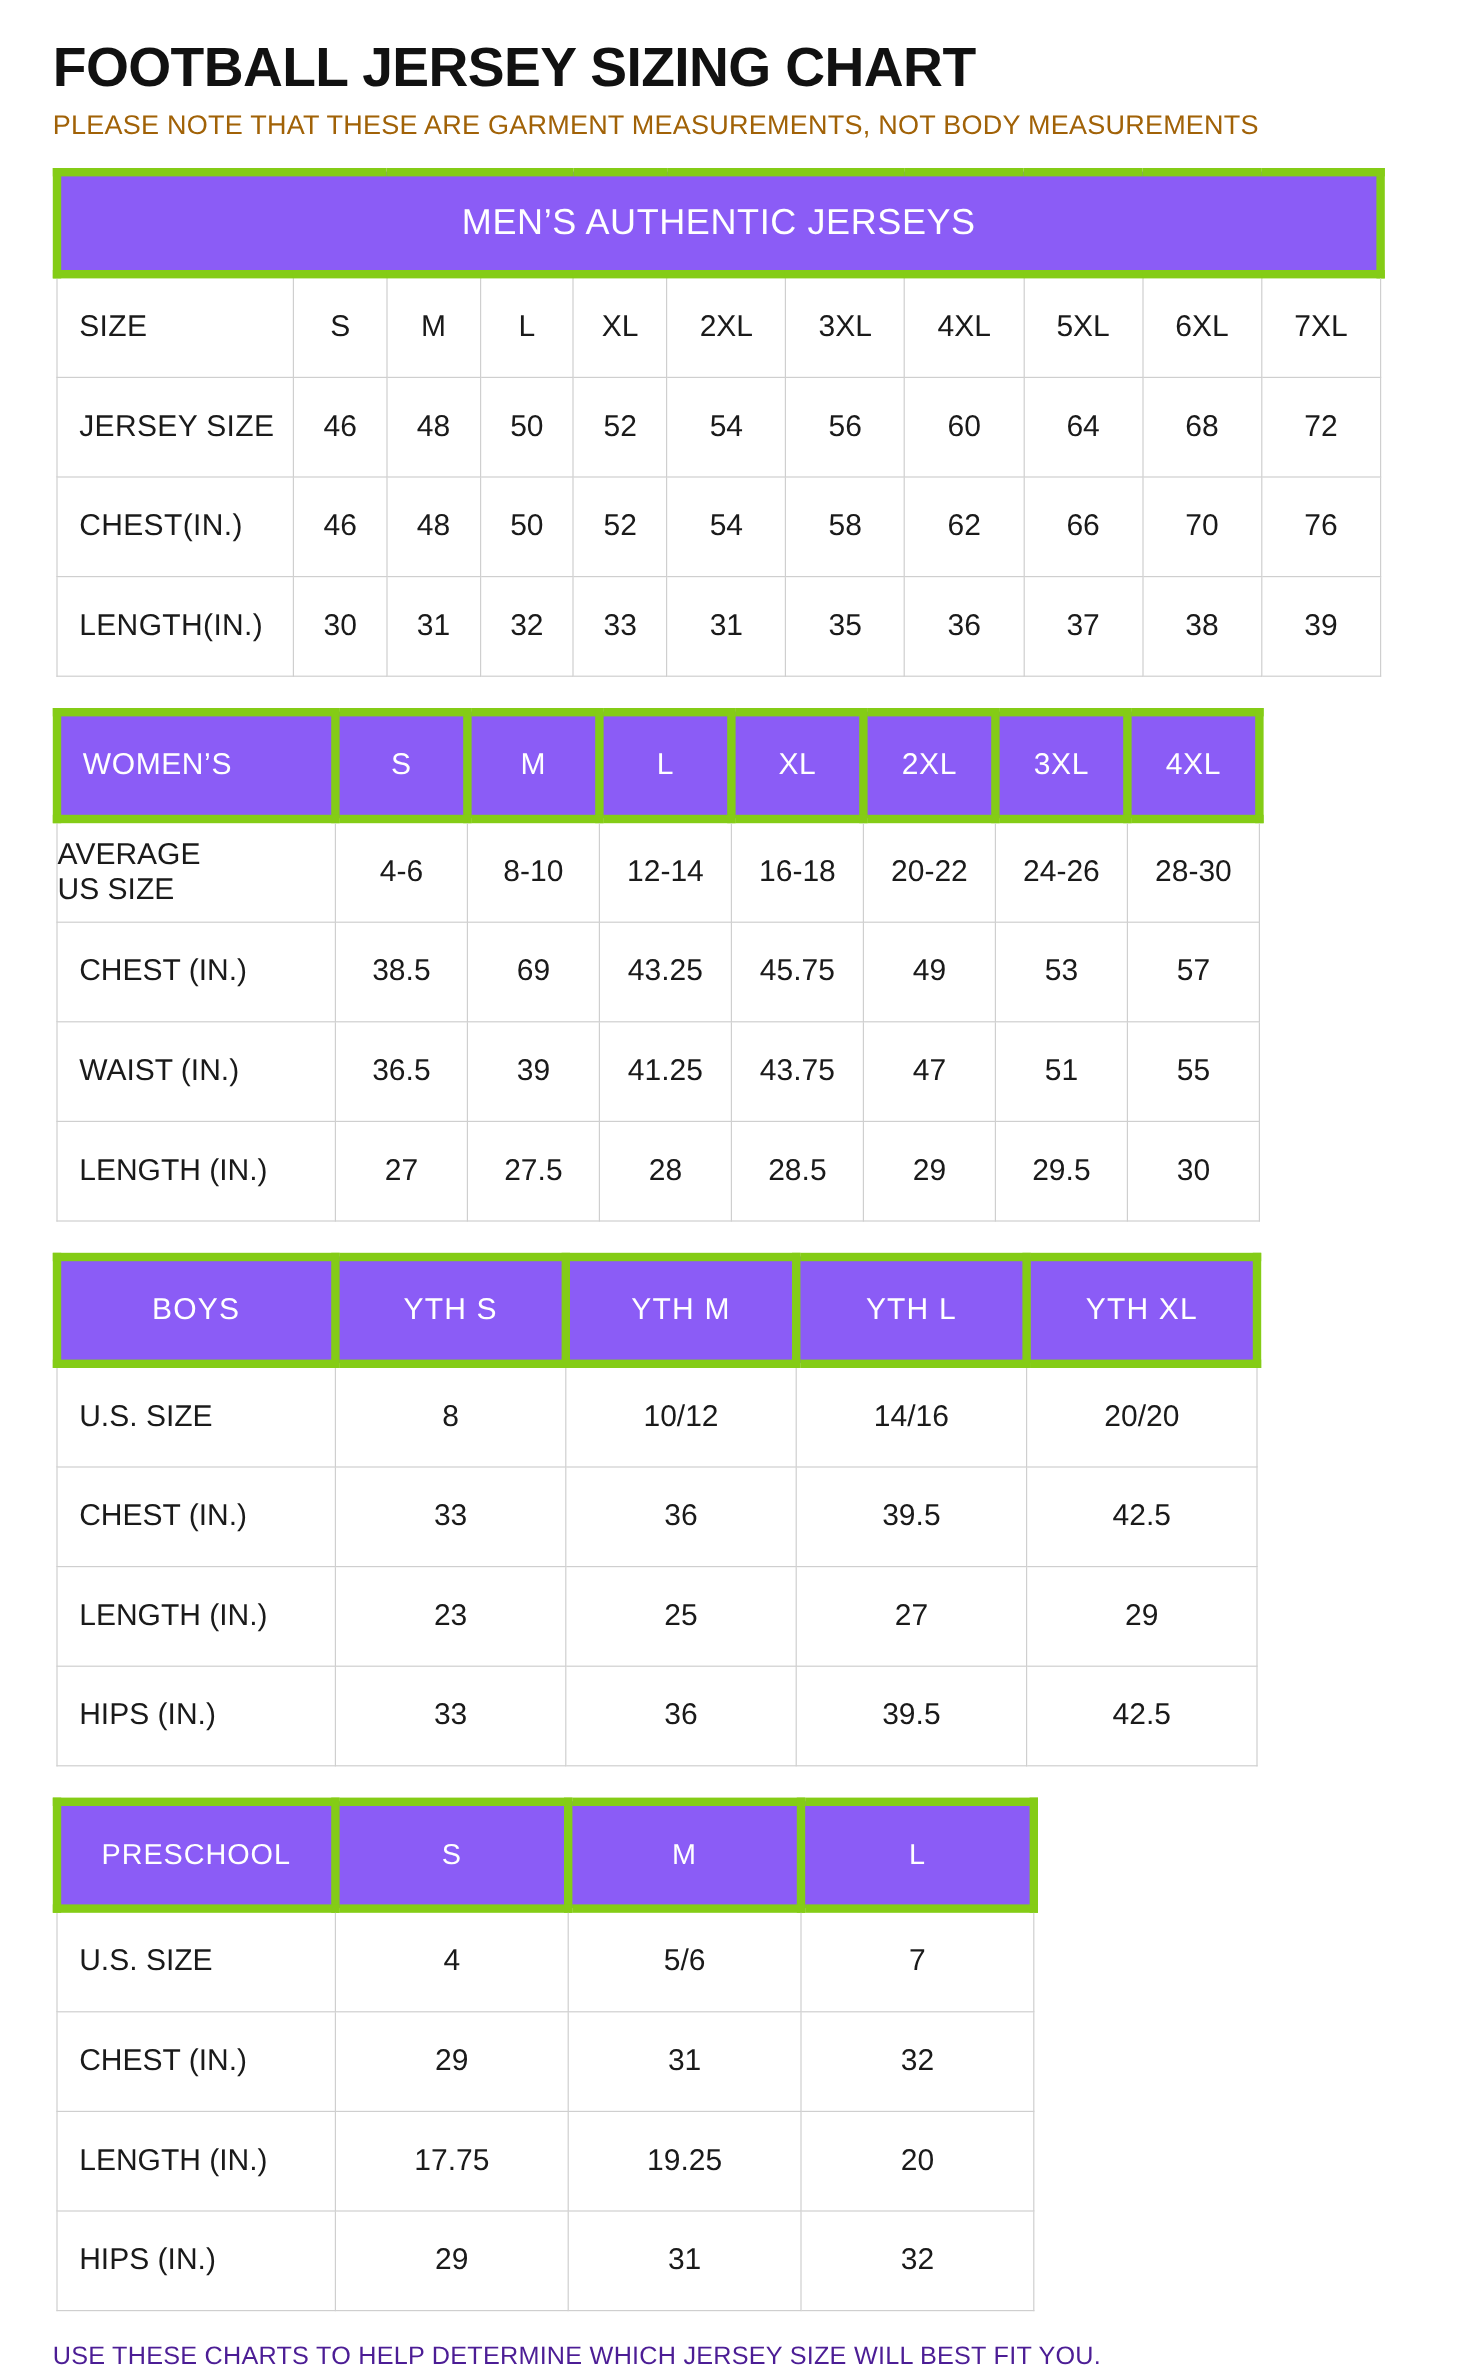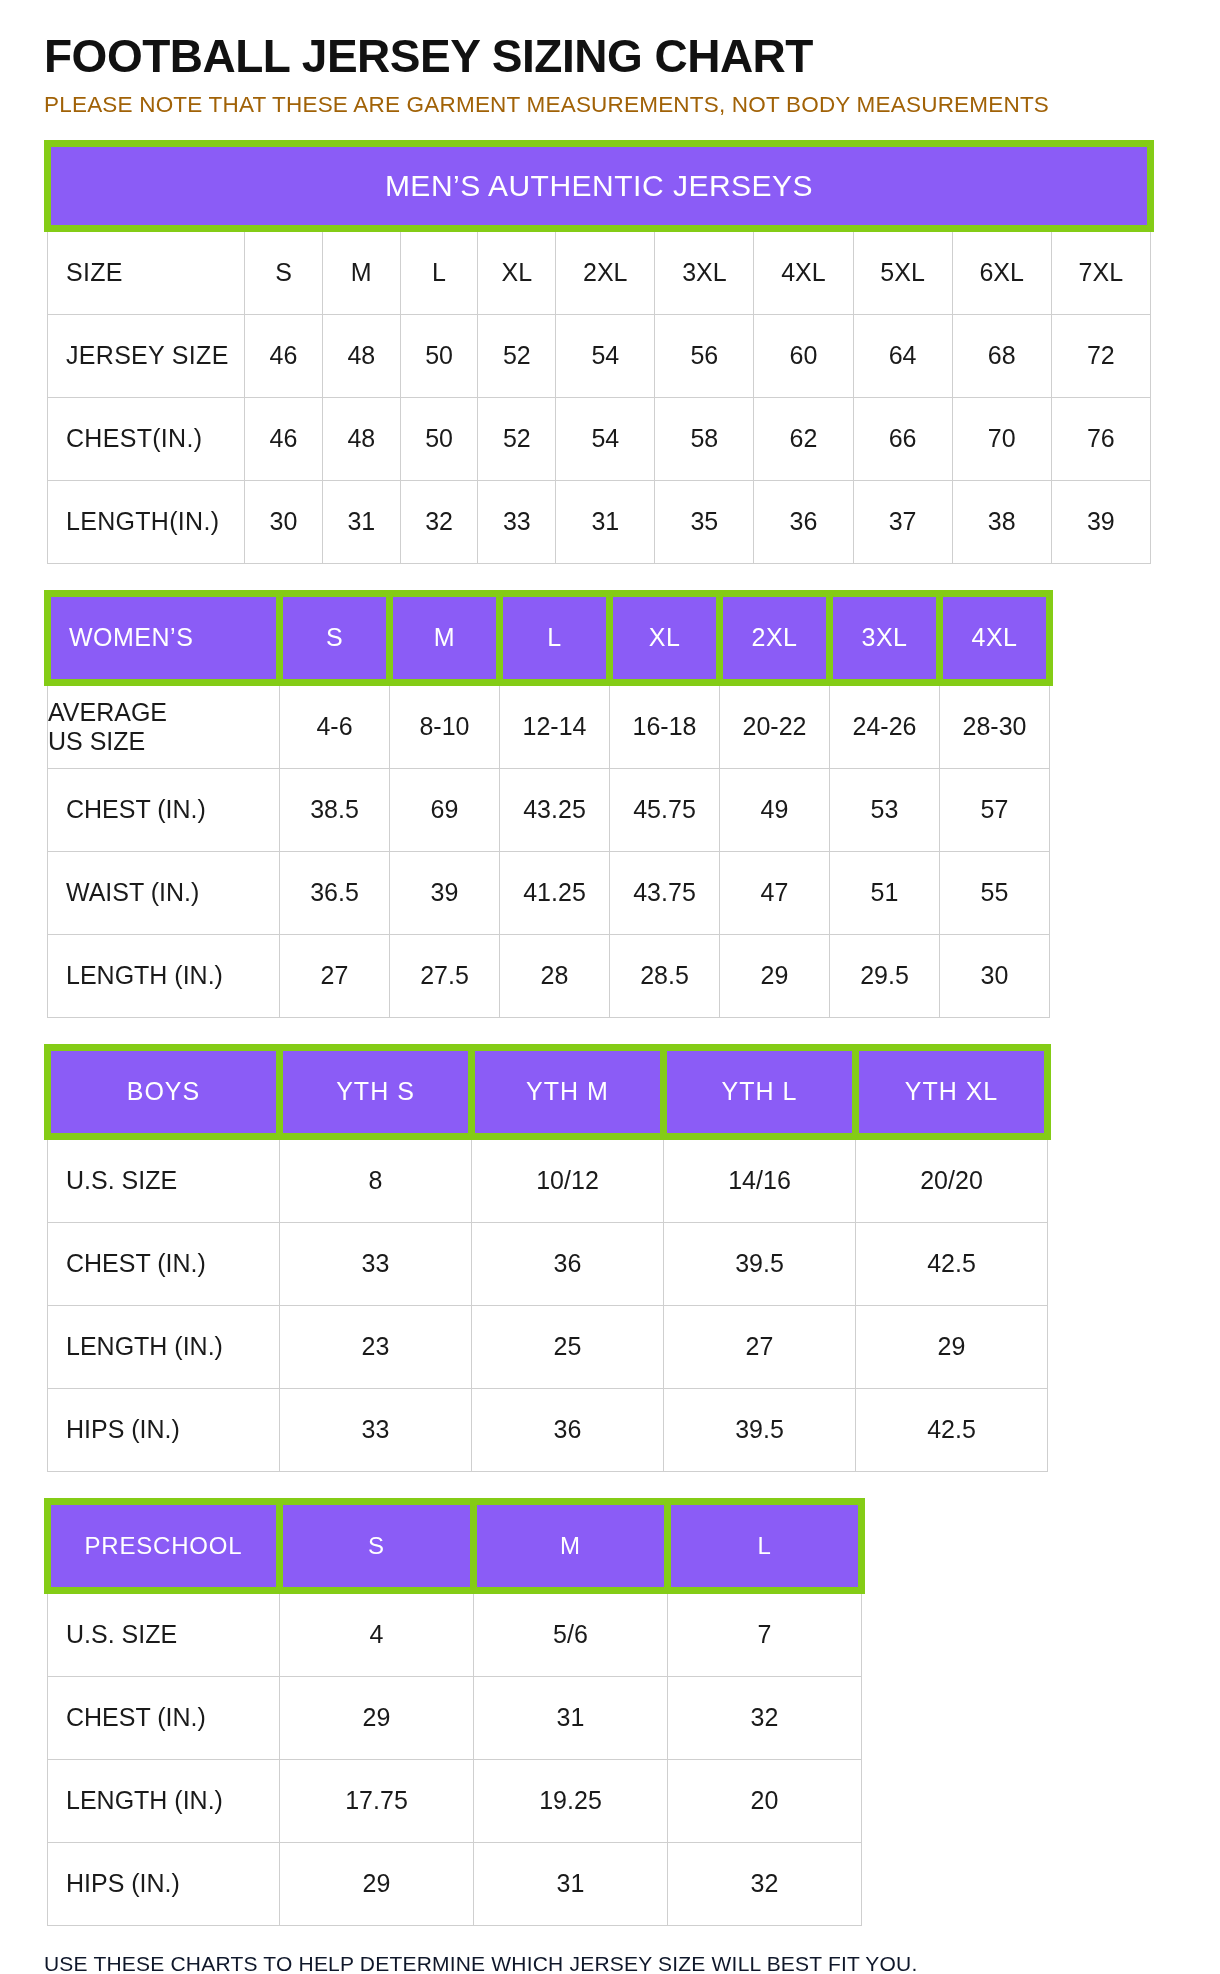--- a/index.html
+++ b/index.html
@@ -132,21 +132,21 @@
     font-size: 24px;
     letter-spacing: 0.8px;
   }
   .pre .rowlabel {
     text-align: left;
     padding-left: 18px;
     font-size: 25px;
   }
 
   .footnote {
-    color: #0f172a;
+    color: #4c1d95;
     font-size: 21px;
     letter-spacing: 0.2px;
     margin: 2px 0 0 4px;
   }
 </style>
 </head>
 <body>
 
 <div class="page">
 

